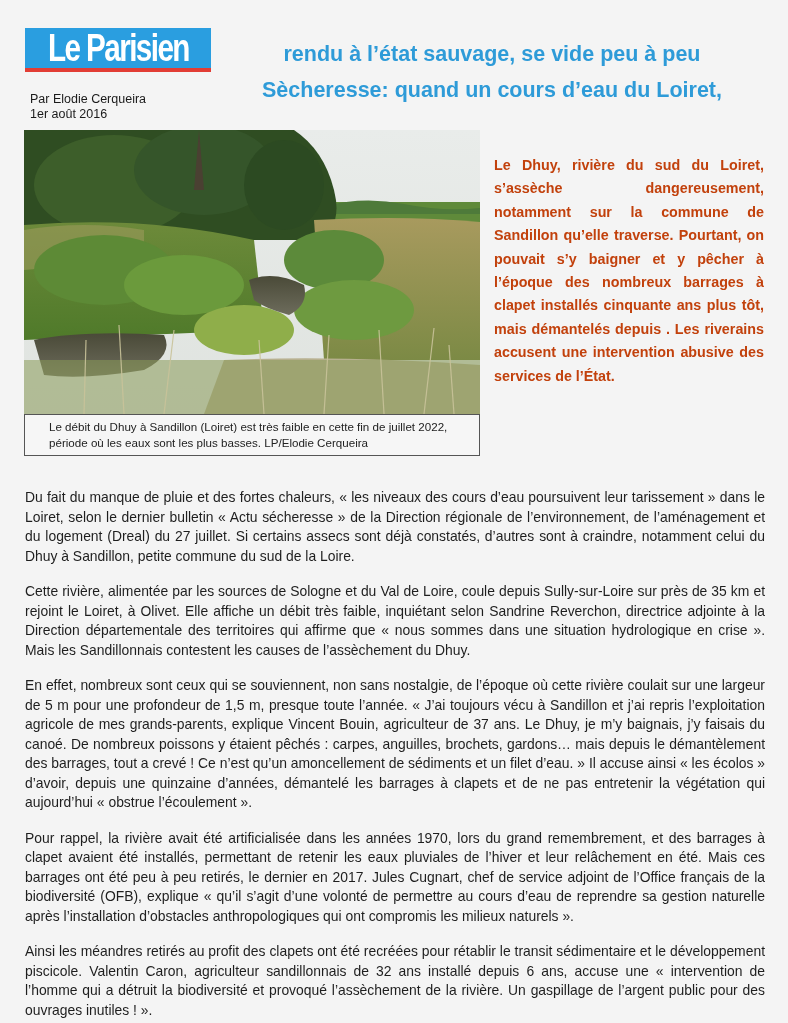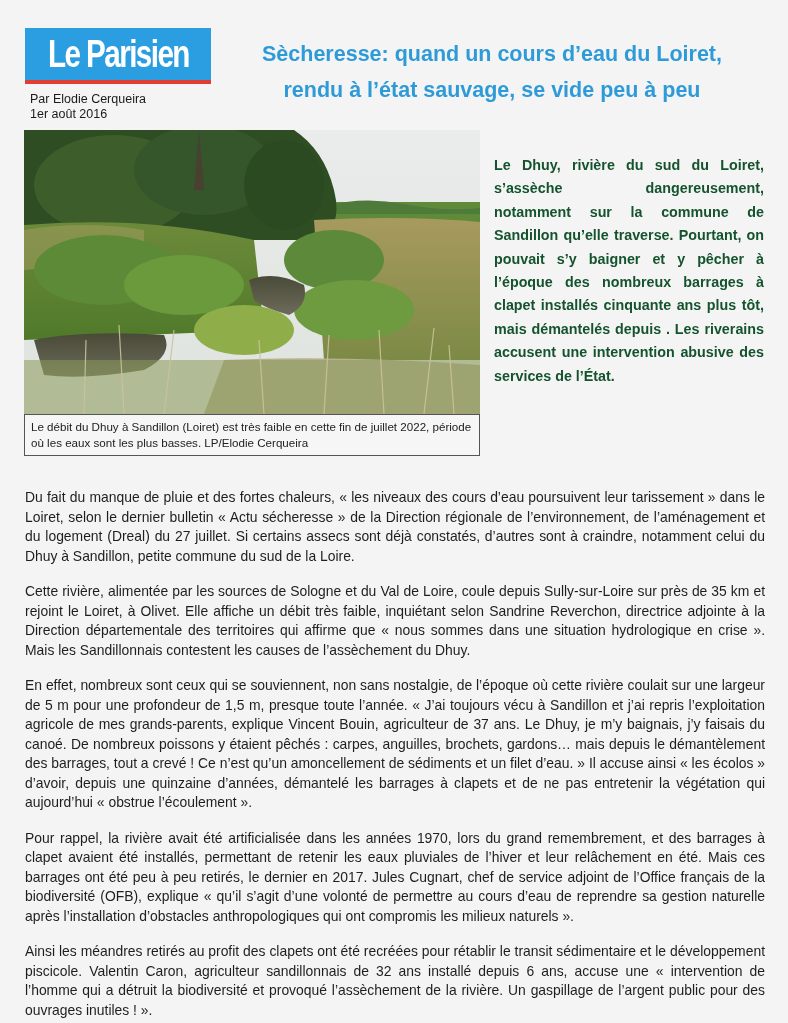--- a/index.html
+++ b/index.html
@@ -8,21 +8,21 @@
       height: 1023px;
       background: #f4f4f4;
       position: relative;
       overflow: hidden;
       font-family: "Liberation Sans", sans-serif;
       color: #1a1a1a;
     }
     .logo {
       position: absolute;
       left: 25px; top: 28px;
-      width: 186px; height: 56px;
+      width: 186px; height: 44px;
       background: #2a9ee0;
       display: flex; align-items: center; justify-content: center;
       box-sizing: border-box;
     }
     .logo::after {
       content: "";
       position: absolute; left: 0; right: 0; bottom: 0;
       height: 4px; background: #e23d35;
     }
     .logo-text {
@@ -53,30 +53,30 @@
       overflow: hidden;
       background: #6c8a3e;
     }
     .photo svg { display: block; width: 100%; height: 100%; }
     .caption {
       position: absolute; left: 24px; top: 414px;
       width: 456px; height: 42px;
       border: 1px solid #555;
       box-sizing: border-box;
       background: #f6f6f6;
-      padding: 4px 6px;
+      padding: 4px 24px;
       font-size: 11.6px; line-height: 16px; color: #222;
     }
     .lede {
       position: absolute; left: 494px; top: 154px; width: 270px;
       font-weight: bold;
       font-size: 14.3px;
       line-height: 23.4px;
       text-align: justify;
-      color: #14532d;
+      color: #c2410c;
     }
     .body-text {
       position: absolute; left: 25px; top: 472px; width: 740px;
       font-size: 13.9px; line-height: 19.5px;
       text-align: justify; color: #1e1e1e;
     }
     .body-text p { margin: 16px 0 8px 0; }
     .body-text h2 {
       font-size: 13.9px; font-weight: bold; margin: 28px 0 18px 0;
       line-height: 19.5px;
@@ -88,22 +88,22 @@
 <div class="logo">
   <span class="logo-text">Le Parisien</span>
 </div>
 
 <div class="byline">
   <div>Par Elodie Cerqueira</div>
   <div>1er août 2016</div>
 </div>
 
 <h1 class="headline" style="margin:0;">
+  <div>rendu à l’état sauvage, se vide peu à peu</div>
   <div>Sècheresse: quand un cours d’eau du Loiret,</div>
-  <div>rendu à l’état sauvage, se vide peu à peu</div>
 </h1>
 
 <div class="photo">
   <svg viewBox="0 0 456 284" preserveAspectRatio="none">
     <defs>
       <linearGradient id="sky" x1="0" y1="0" x2="0" y2="1">
         <stop offset="0" stop-color="#e9ecea"></stop>
         <stop offset="1" stop-color="#dfe3df"></stop>
       </linearGradient>
       <linearGradient id="grassL" x1="0" y1="0" x2="0" y2="1">

